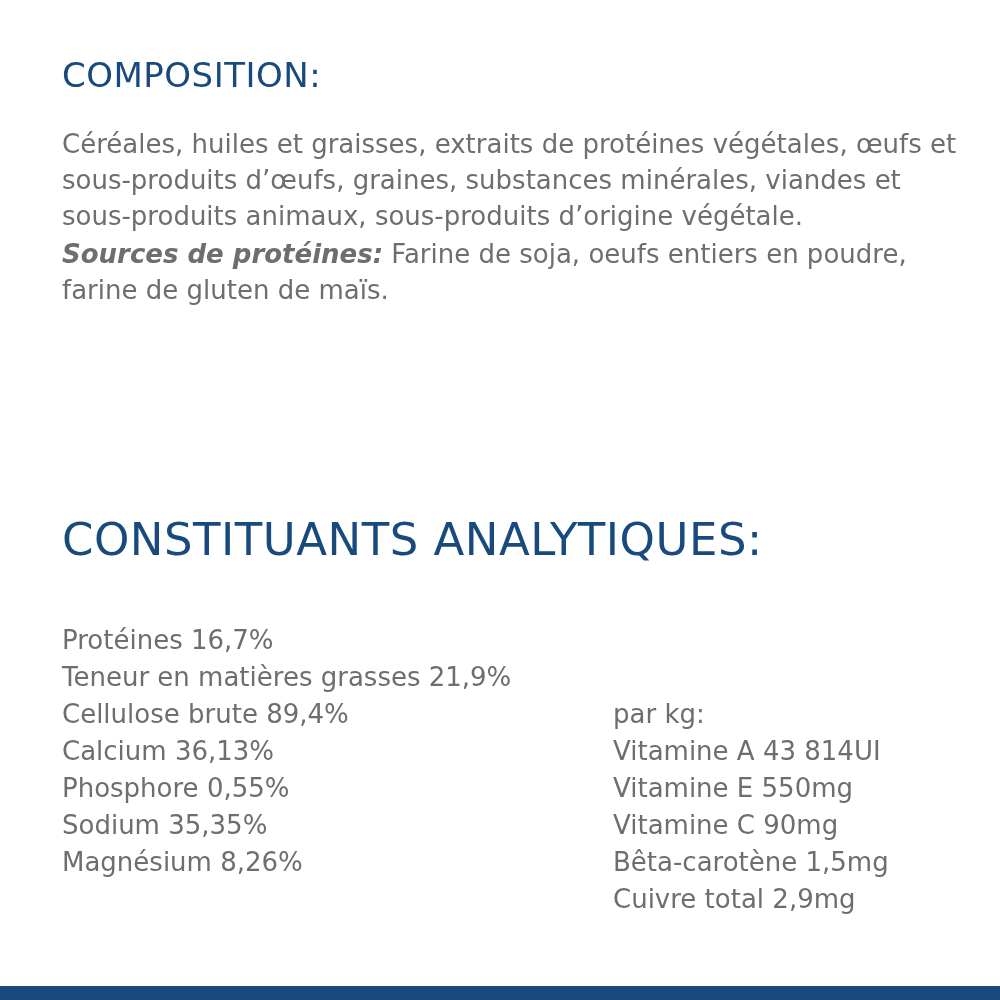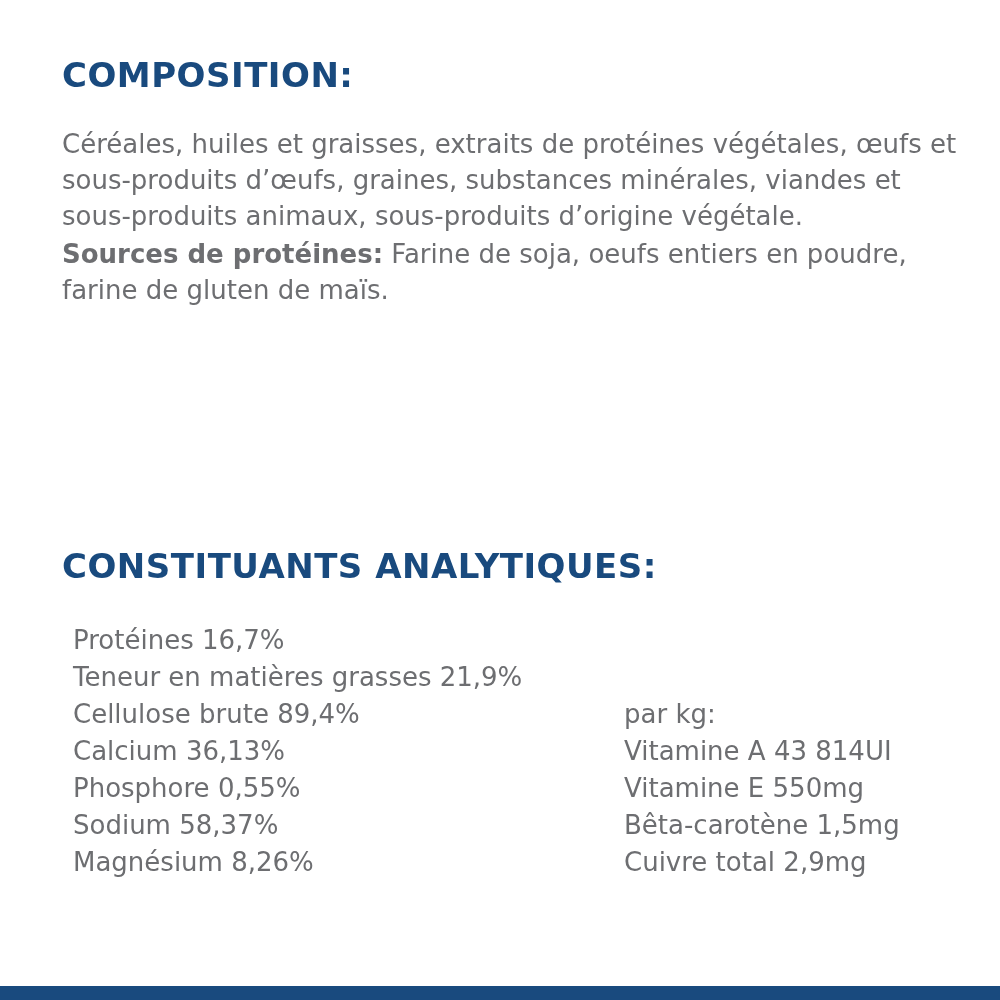--- a/index.html
+++ b/index.html
@@ -17,21 +17,21 @@
   .page {
     position: relative;
     width: 1000px;
     height: 1000px;
     box-sizing: border-box;
   }
 
   .section-title {
     color: #194A7E;
     font-family: "DejaVu Sans", sans-serif;
-    font-weight: bold;
+    font-weight: normal;
     letter-spacing: 0.5px;
   }
 
   #composition-title {
     position: absolute;
     left: 62px;
     top: 55px;
     font-size: 34px;
     line-height: 40px;
   }
@@ -48,27 +48,28 @@
   }
   #composition-body .para {
     margin: 0;
   }
   #composition-body .protein-line {
     margin-top: 2px;
   }
   #composition-body .bold-label {
     font-weight: bold;
     color: #6D6E71;
+    font-style: italic;
   }
 
   #analytics-title {
     position: absolute;
     left: 62px;
-    top: 546px;
-    font-size: 34px;
+    top: 520px;
+    font-size: 45px;
     line-height: 40px;
   }
 
   .list-col {
     position: absolute;
     color: #6D6E71;
     font-size: 26px;
     line-height: 37px;
   }
   #analytics-left {
@@ -76,21 +77,20 @@
     top: 622px;
     width: 520px;
   }
   #analytics-right {
     left: 613px;
     top: 696px;
     width: 380px;
   }
   .list-col div {
     white-space: nowrap;
-    margin-left: 11px;
   }
 
   #bottom-bar {
     position: absolute;
     left: 0;
     bottom: 0;
     width: 1000px;
     height: 14px;
     background: #194A7E;
   }
@@ -110,27 +110,28 @@
   </div>
 
   <div class="section-title" id="analytics-title">CONSTITUANTS ANALYTIQUES:</div>
 
   <div class="list-col" id="analytics-left">
     <div>Protéines 16,7%</div>
     <div>Teneur en matières grasses 21,9%</div>
     <div>Cellulose brute 89,4%</div>
     <div>Calcium 36,13%</div>
     <div>Phosphore 0,55%</div>
-    <div>Sodium 58,37%</div>
+    <div>Sodium 35,35%</div>
     <div>Magnésium 8,26%</div>
   </div>
 
   <div class="list-col" id="analytics-right">
     <div>par kg:</div>
     <div>Vitamine A 43 814UI</div>
     <div>Vitamine E 550mg</div>
+    <div>Vitamine C 90mg</div>
     <div>Bêta-carotène 1,5mg</div>
     <div>Cuivre total 2,9mg</div>
   </div>
 
   <div id="bottom-bar"></div>
 
 </div>
 
 </body></html>

